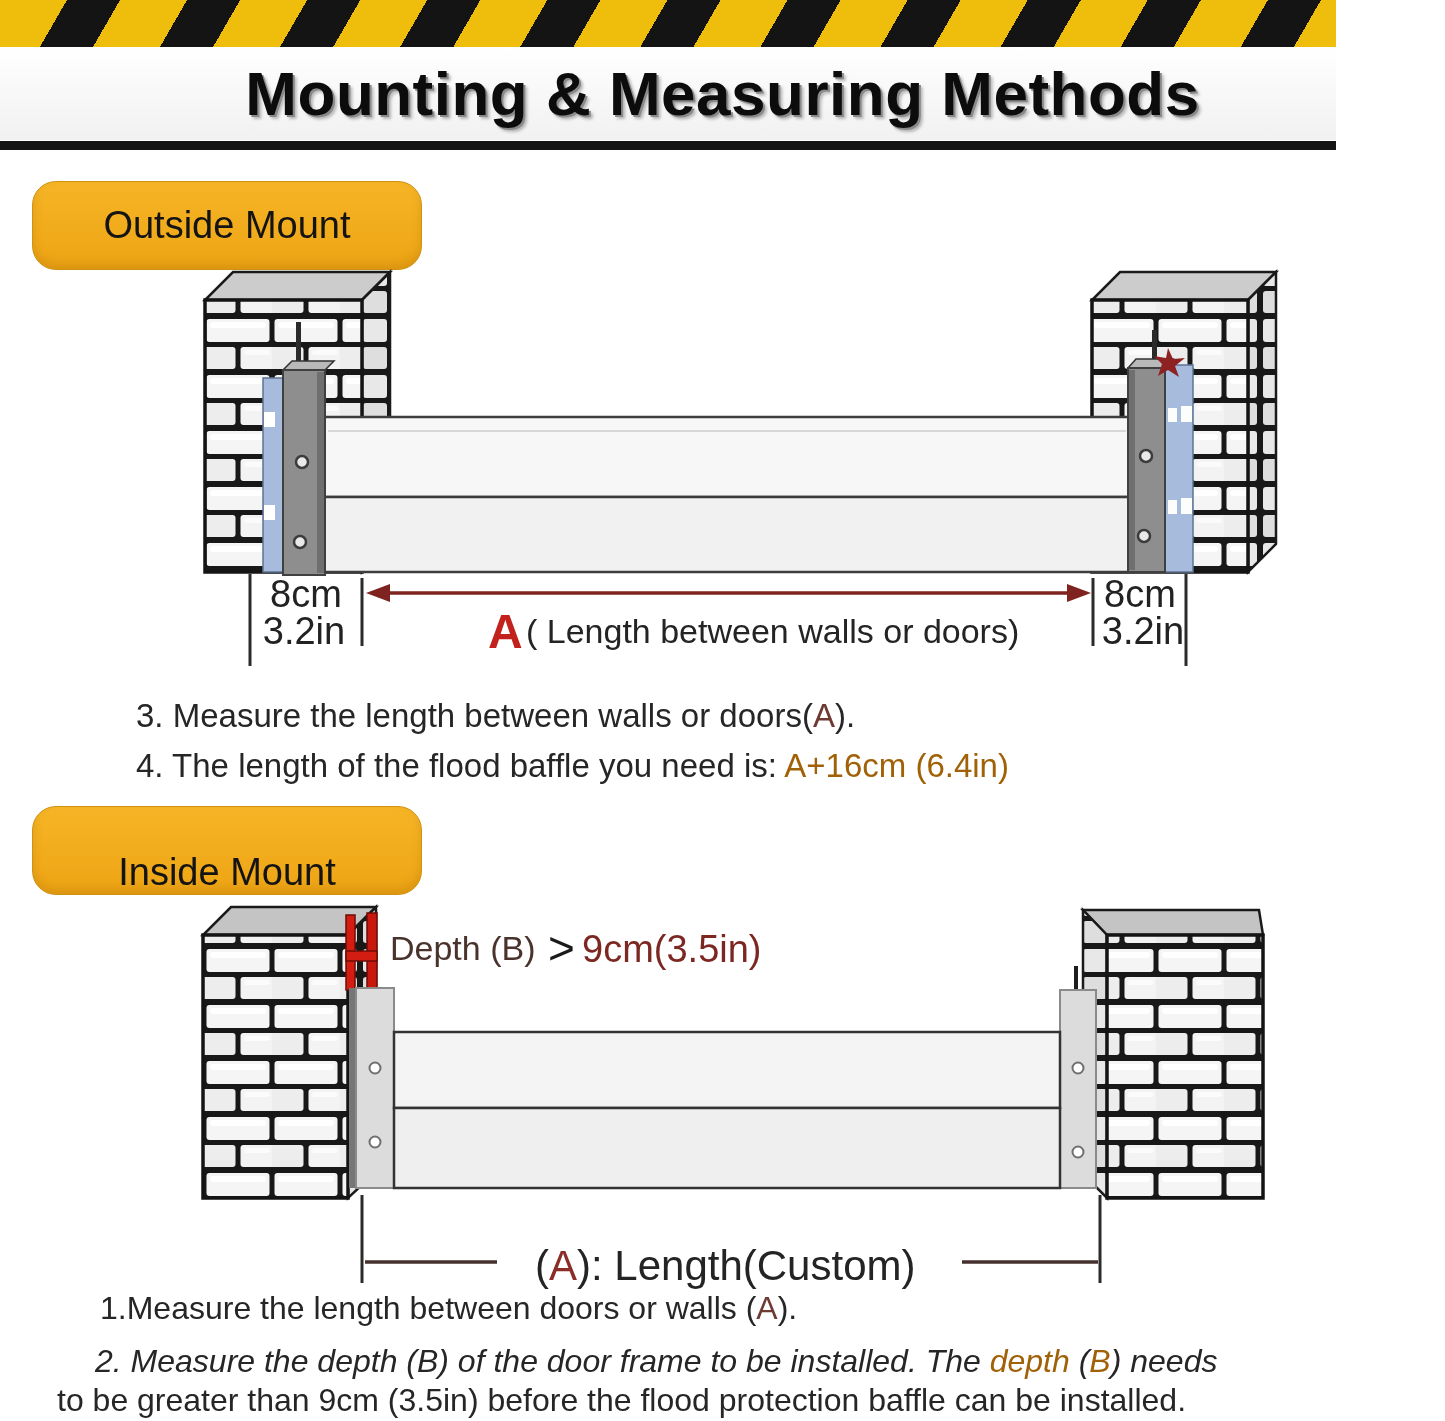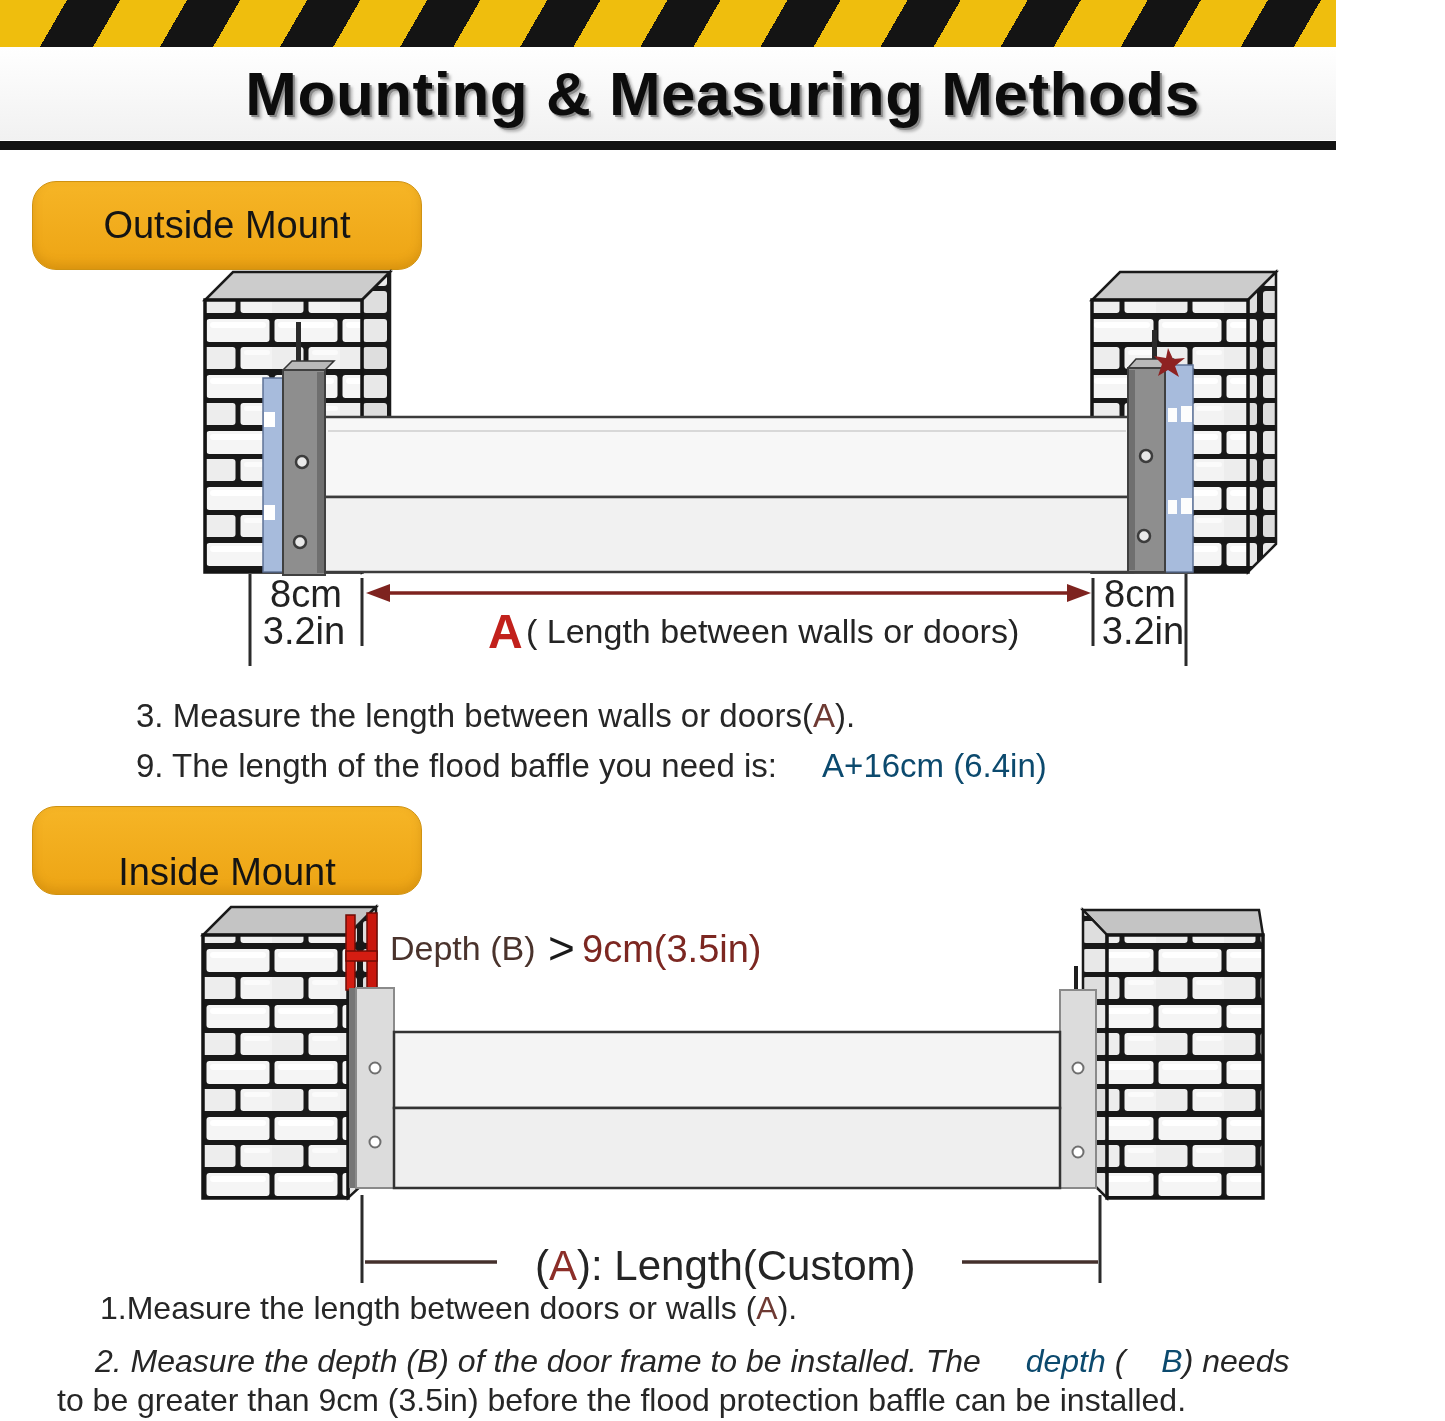--- a/index.html
+++ b/index.html
@@ -49,21 +49,21 @@
   .len-text    { font-size:42px; fill:#242424; }
   .len-letter  { font-size:42px; fill:#8c2e28; }
 
   
   .steps { position:absolute; color:#262626; white-space:nowrap; }
   #outside-steps { left:136px; top:691px; font-size:33px; line-height:1.52; }
   #inside-step1  { left:100px; top:1290px; font-size:32px; }
   #inside-step2a { left:95px;  top:1343px; font-size:32px;font-style:italic; }
   #inside-step2b { left:57px;  top:1382px; font-size:32px; }
   .red-letter { color:#6e3a33; }
-  .red-value  { color:#0c4a6e;margin-left:36px; }
+  .red-value  { color:#a16207; }
 </style>
 </head>
 <body>
 
 <div class="page">
 
   <div class="hazard"></div>
   <div class="banner">
     <div class="title">Mounting &amp; Measuring Methods</div>
   </div>
@@ -159,21 +159,21 @@
       <line x1="372" y1="333" x2="1085" y2="333" stroke="#7e231f" stroke-width="3.5"></line>
       <polygon points="366,333 390,324 390,342" fill="#7e231f"></polygon>
       <polygon points="1091,333 1067,324 1067,342" fill="#7e231f"></polygon>
     </g>
     <text class="span-letter" x="488" y="388">A</text>
     <text class="span-desc" x="526" y="383">( Length between walls or doors)</text>
   </svg>
 
   <div class="steps" id="outside-steps">
     <div><span>3. Measure the length between walls or doors(</span><span class="red-letter">A</span><span>).</span></div>
-    <div><span>9. The length of the flood baffle you need is: </span><span class="red-value">A+16cm (6.4in)</span></div>
+    <div><span>4. The length of the flood baffle you need is: </span><span class="red-value">A+16cm (6.4in)</span></div>
   </div>
 
   <svg id="inside-svg" class="diagram" width="1445" height="400" viewBox="0 0 1445 400">
     <defs>
       <pattern id="ibrickF" width="68" height="56" patternUnits="userSpaceOnUse">
         <rect width="68" height="56" fill="#181818"></rect>
         <rect x="2.5" y="3" width="63" height="23" rx="3" fill="#f5f5f5"></rect>
         <rect x="6" y="6" width="56" height="6" rx="3" fill="#ffffff"></rect>
         <rect x="-31.5" y="31" width="63" height="22" rx="3" fill="#ededed"></rect>
         <rect x="36.5" y="31" width="63" height="22" rx="3" fill="#f3f3f3"></rect>

